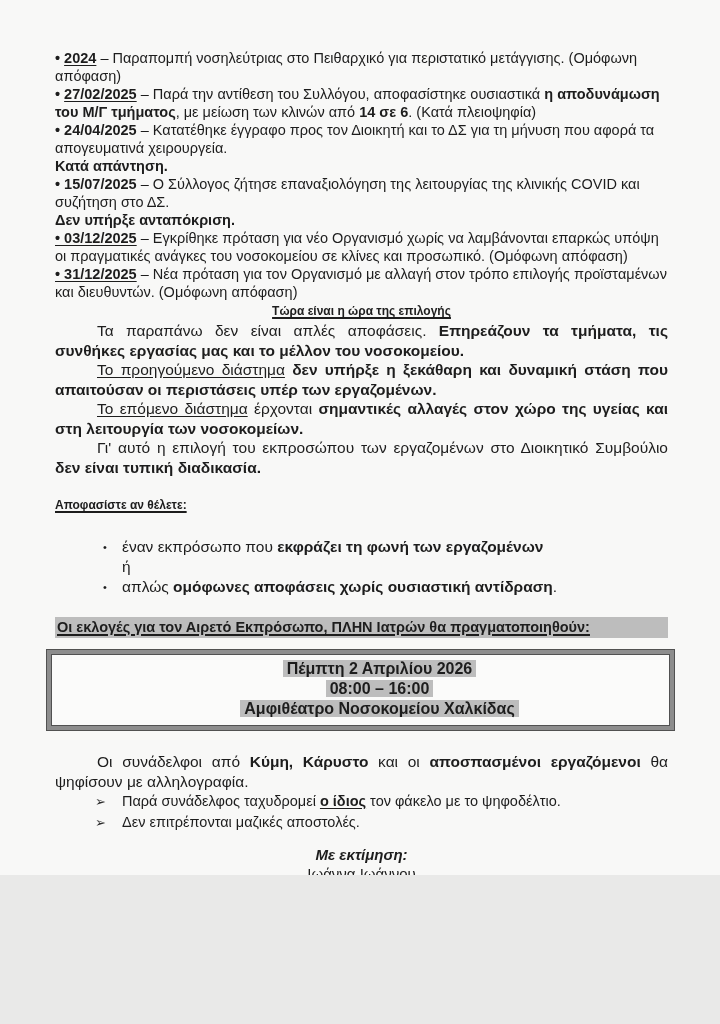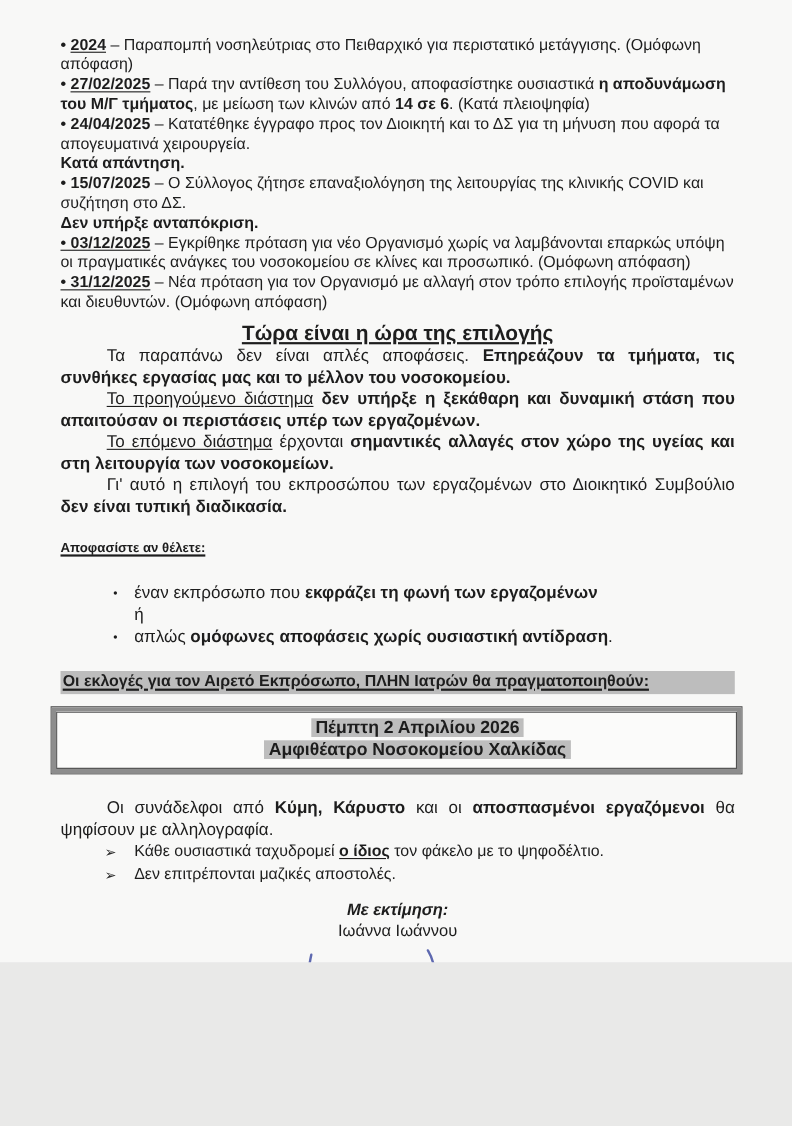--- a/index.html
+++ b/index.html
@@ -7,31 +7,31 @@
     background:#e9e9e8;
     font-family:"Liberation Sans","DejaVu Sans",sans-serif;
   }
   .page{
     position:relative;
     width:720px;height:875px;
     margin:0 auto;
     background:#f8f8f7;
     color:#1d1d1d;
     box-sizing:border-box;
-    padding:32px 52px 0 55px;
+    padding:49px 52px 0 55px;
     overflow:hidden;
   }
   .seg{white-space:pre-wrap;}
   .seg.b{font-weight:bold;}
   .seg.u{text-decoration:underline;text-underline-offset:2px;}
   .blk{margin:0;}
   
   .kind-entry{font-size:14.5px;line-height:18px;}
   
-  .kind-heading-center{font-size:19px;line-height:20px;text-align:center;margin-top:10px;}
+  .kind-heading-center{font-size:12px;line-height:20px;text-align:center;margin-top:0;}
   .kind-heading-center .seg.u{text-decoration-thickness:1.5px;}
   
   .kind-para{font-size:15.5px;line-height:19.5px;text-align:justify;text-indent:42px;}
   
   .kind-heading-left{font-size:12px;line-height:20px;margin-top:18px;}
   .kind-heading-left .seg.u{text-decoration-thickness:1.5px;}
   
   .kind-bullet{font-size:15.5px;line-height:20px;display:flex;padding-left:48px;}
   .kind-bullet:first-of-type{margin-top:0;}
   .kind-bullet .marker{flex:0 0 19px;font-size:11px;line-height:20px;}
@@ -93,28 +93,29 @@
         <div class="blk kind-bullet">
           <span class="marker">•</span>
           <span class="li-text"><span class="seg">απλώς </span><span class="seg b">ομόφωνες αποφάσεις χωρίς ουσιαστική αντίδραση</span><span class="seg">.</span></span>
         </div>
       </div>
       <div class="blk kind-banner"><span class="seg b u">Οι εκλογές για τον Αιρετό Εκπρόσωπο, ΠΛΗΝ Ιατρών θα πραγματοποιηθούν:</span></div>
     </div>
 
   <div class="election-box">
     <div class="line"><span>Πέμπτη 2 Απριλίου 2026</span></div>
+    <div class="line"><span>08:00 – 16:00</span></div>
     <div class="line"><span>Αμφιθέατρο Νοσοκομείου Χαλκίδας</span></div>
   </div>
 
   <div class="after-box">
       <div class="blk kind-para"><span class="seg">Οι συνάδελφοι από </span><span class="seg b">Κύμη, Κάρυστο</span><span class="seg"> και οι </span><span class="seg b">αποσπασμένοι εργαζόμενοι</span><span class="seg"> θα ψηφίσουν με αλληλογραφία.</span></div>
       <div class="blk kind-arrow">
         <span class="marker">➢</span>
-        <span class="li-text"><span class="seg">Κάθε ουσιαστικά ταχυδρομεί </span><span class="seg b u">ο ίδιος</span><span class="seg"> τον φάκελο με το ψηφοδέλτιο.</span></span>
+        <span class="li-text"><span class="seg">Παρά συνάδελφος ταχυδρομεί </span><span class="seg b u">ο ίδιος</span><span class="seg"> τον φάκελο με το ψηφοδέλτιο.</span></span>
       </div>
       <div class="blk kind-arrow">
         <span class="marker">➢</span>
         <span class="li-text"><span class="seg">Δεν επιτρέπονται μαζικές αποστολές.</span></span>
       </div>
     </div>
 
   <div class="closing">
     <div class="salutation">Με εκτίμηση:</div>
     <div class="signer-name">Ιωάννα Ιωάννου</div>

